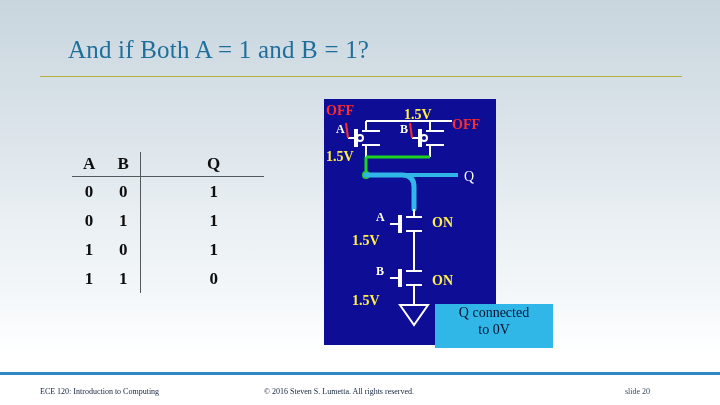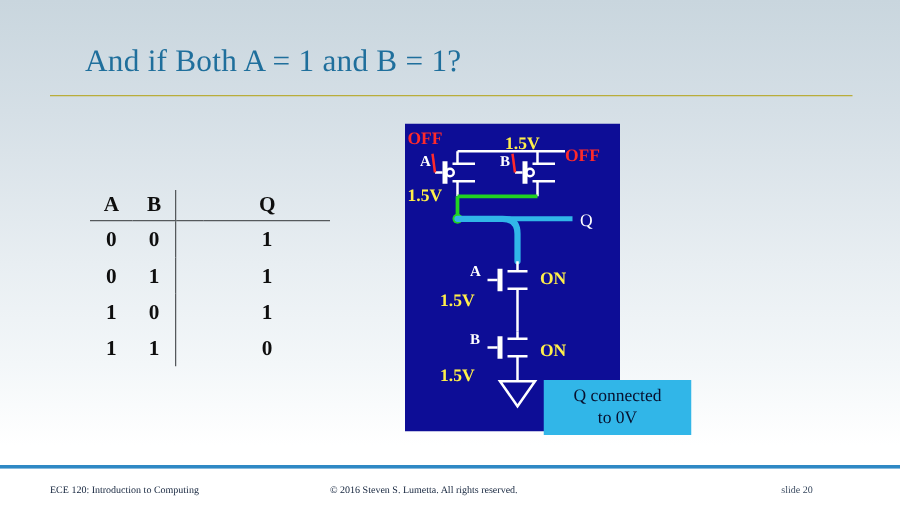--- a/index.html
+++ b/index.html
@@ -85,21 +85,21 @@
     height: 44px;
     background: #31b6e8;
     color: #07102e;
     font-family: "Liberation Serif", serif;
     font-size: 14px;
     line-height: 17px;
     text-align: center;
     display: flex;
     flex-direction: column;
     align-items: center;
-    justify-content: center;
+    justify-content: flex-start;
   }
   
   #footer-rule {
     position: absolute;
     left: 0;
     top: 372px;
     width: 720px;
     height: 3px;
     background: #2f88c4;
   }

